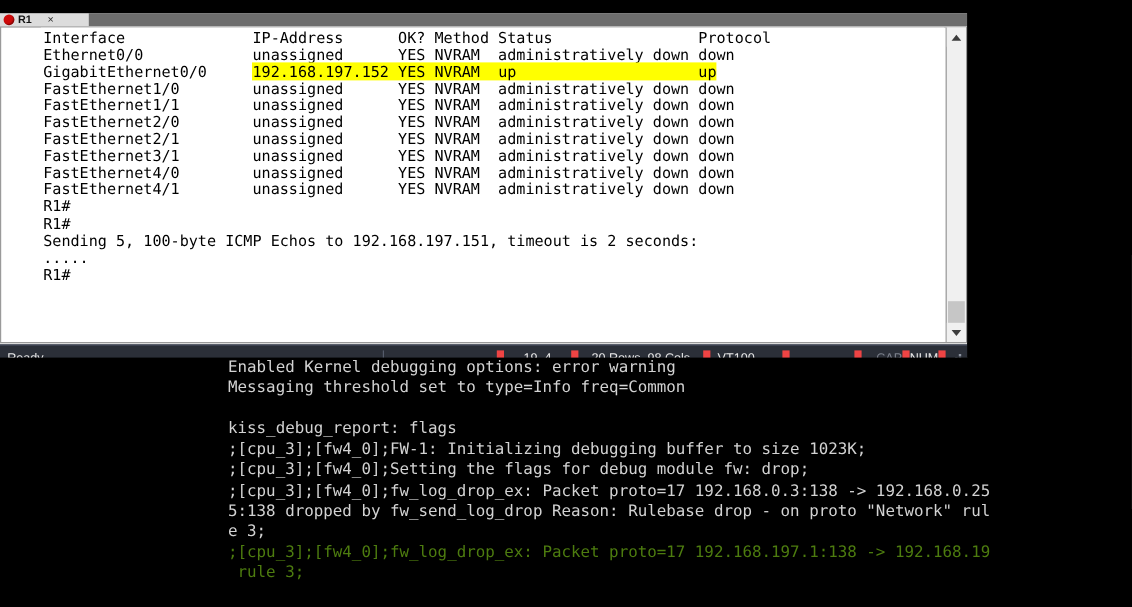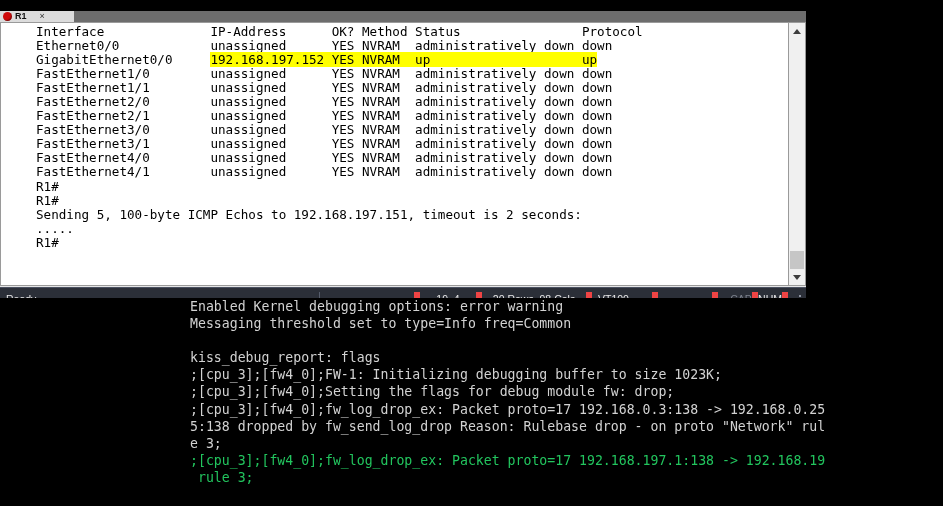--- a/index.html
+++ b/index.html
@@ -108,21 +108,21 @@
   
   .console{
     position:absolute;left:0;top:298px;width:943px;height:208px;
     background:#000;overflow:hidden;
   }
   .cline{
     font-family:"DejaVu Sans Mono","Liberation Mono",monospace;
     font-size:13.2px;line-height:17.1px;white-space:pre;
     color:#d2d2d2;padding-left:190px;
   }
-  .cline.olive{color:#22c55e;}
+  .cline.olive{color:#4d7c0f;}
 
   
   .right-fill{
     position:absolute;left:806px;top:0;width:137px;height:298px;background:#000;
   }
 </style>
 </head>
 <body>
 
 <div id="app">
@@ -139,21 +139,20 @@
 
     <div class="term-body">
       <div class="screen" id="term-screen">
           <div class="line"><span>Interface              IP-Address      OK? Method Status                Protocol</span></div>
           <div class="line"><span>Ethernet0/0            unassigned      YES NVRAM  administratively down down</span></div>
           <div class="line"><span>GigabitEthernet0/0     </span><span class="hl">192.168.197.152 YES NVRAM  up                    up</span></div>
           <div class="line"><span>FastEthernet1/0        unassigned      YES NVRAM  administratively down down</span></div>
           <div class="line"><span>FastEthernet1/1        unassigned      YES NVRAM  administratively down down</span></div>
           <div class="line"><span>FastEthernet2/0        unassigned      YES NVRAM  administratively down down</span></div>
           <div class="line"><span>FastEthernet2/1        unassigned      YES NVRAM  administratively down down</span></div>
-          <div class="line"><span>FastEthernet3/0        unassigned      YES NVRAM  administratively down down</span></div>
           <div class="line"><span>FastEthernet3/1        unassigned      YES NVRAM  administratively down down</span></div>
           <div class="line"><span>FastEthernet4/0        unassigned      YES NVRAM  administratively down down</span></div>
           <div class="line"><span>FastEthernet4/1        unassigned      YES NVRAM  administratively down down</span></div>
           <div class="line"><span>R1#</span></div>
           <div class="line"><span>R1#</span></div>
           <div class="line"><span>Sending 5, 100-byte ICMP Echos to 192.168.197.151, timeout is 2 seconds:</span></div>
           <div class="line"><span>.....</span></div>
           <div class="line"><span>R1#</span></div>
         </div>
 

